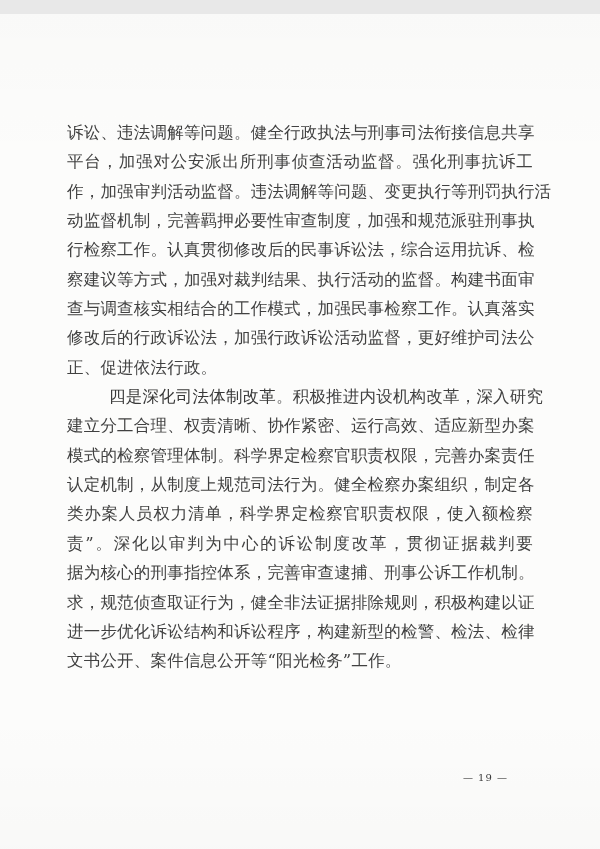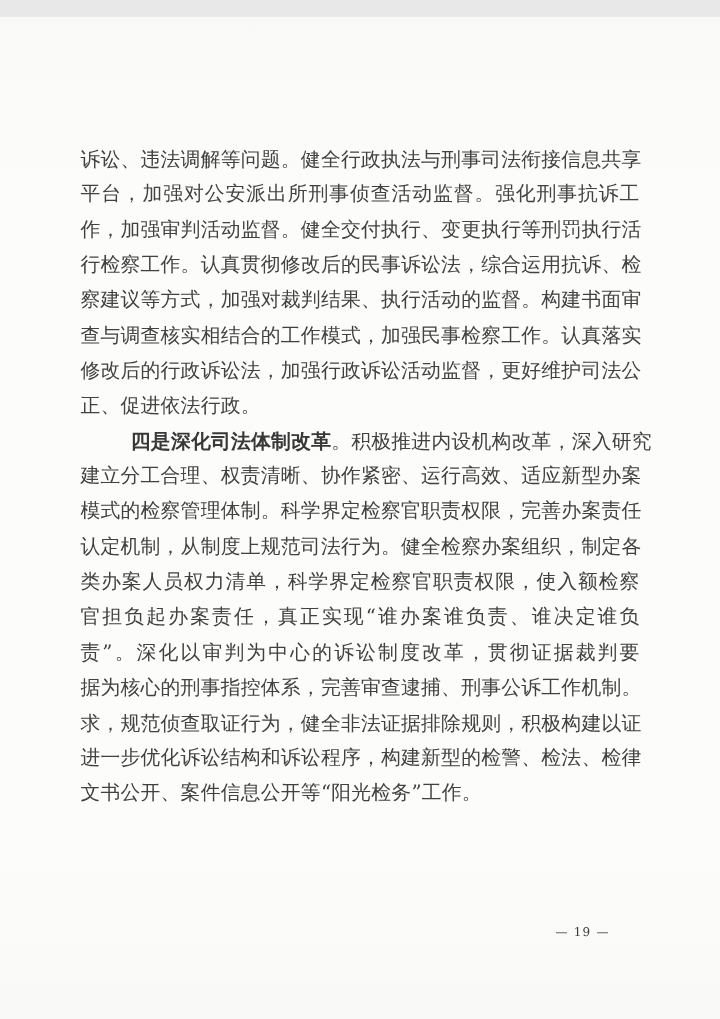--- a/index.html
+++ b/index.html
@@ -41,54 +41,54 @@
     white-space: nowrap;
     height: 29.35px;
   }
   .line.para-end {
     text-align-last: left;
   }
   .line.indent {
     padding-left: 42px;
   }
   .bold {
-    font-weight: bold;
+    font-weight: normal;
     color: #383838;
   }
   .page-number {
     position: absolute;
     top: 758px;
     right: 92px;
     font-size: 10px;
     letter-spacing: 1px;
     color: #3a3a3a;
     font-family: "DejaVu Serif", "Liberation Serif", serif;
   }
 </style>
 </head>
 <body>
 
 <div class="page">
   <div class="doc">
 
     <div class="line">诉讼、违法调解等问题。健全行政执法与刑事司法衔接信息共享</div>
     <div class="line">平台，加强对公安派出所刑事侦查活动监督。强化刑事抗诉工</div>
-    <div class="line">作，加强审判活动监督。健全交付执行、变更执行等刑罚执行活</div>
+    <div class="line">作，加强审判活动监督。违法调解等问题、变更执行等刑罚执行活</div>
+    <div class="line">动监督机制，完善羁押必要性审查制度，加强和规范派驻刑事执</div>
     <div class="line">行检察工作。认真贯彻修改后的民事诉讼法，综合运用抗诉、检</div>
     <div class="line">察建议等方式，加强对裁判结果、执行活动的监督。构建书面审</div>
     <div class="line">查与调查核实相结合的工作模式，加强民事检察工作。认真落实</div>
     <div class="line">修改后的行政诉讼法，加强行政诉讼活动监督，更好维护司法公</div>
     <div class="line para-end">正、促进依法行政。</div>
 
     <div class="line indent"><span class="bold">四是深化司法体制改革</span><span>。积极推进内设机构改革，深入研究</span></div>
     <div class="line">建立分工合理、权责清晰、协作紧密、运行高效、适应新型办案</div>
     <div class="line">模式的检察管理体制。科学界定检察官职责权限，完善办案责任</div>
     <div class="line">认定机制，从制度上规范司法行为。健全检察办案组织，制定各</div>
     <div class="line">类办案人员权力清单，科学界定检察官职责权限，使入额检察</div>
-    <div class="line">官担负起办案责任，真正实现“谁办案谁负责、谁决定谁负</div>
     <div class="line">责”。深化以审判为中心的诉讼制度改革，贯彻证据裁判要</div>
     <div class="line">据为核心的刑事指控体系，完善审查逮捕、刑事公诉工作机制。</div>
     <div class="line">求，规范侦查取证行为，健全非法证据排除规则，积极构建以证</div>
     <div class="line">进一步优化诉讼结构和诉讼程序，构建新型的检警、检法、检律</div>
     <div class="line para-end">文书公开、案件信息公开等“阳光检务”工作。</div>
 
   </div>
 
   <div class="page-number">— 19 —</div>
 </div>

